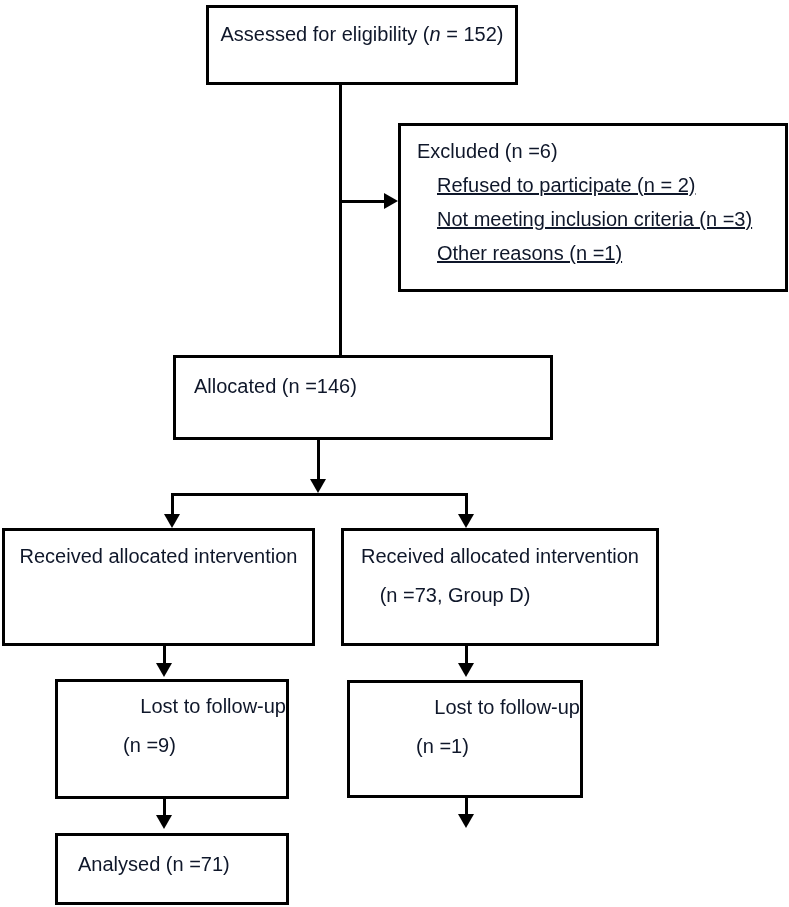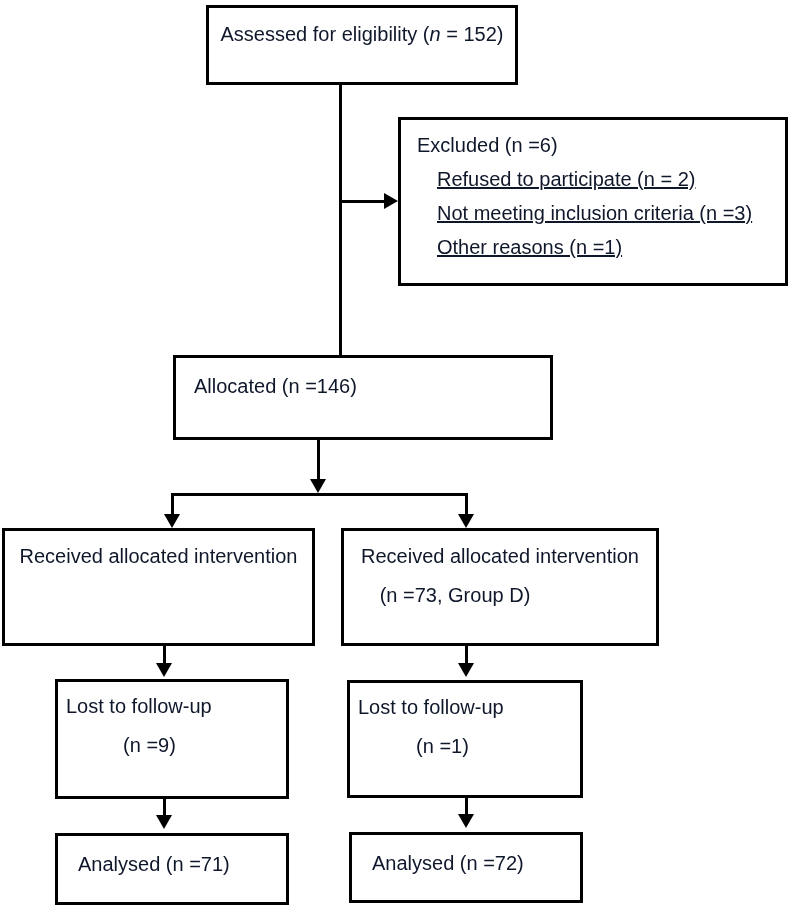--- a/index.html
+++ b/index.html
@@ -41,21 +41,21 @@
     position: absolute;
     width: 0; height: 0;
     border-top: 8px solid transparent;
     border-bottom: 8px solid transparent;
     border-left: 14px solid #000000;
   }
   .center-text { text-align: center; }
   .line2 { margin-top: 17px; }
   .excl-title { padding: 0; }
   .excl-reason { margin-top: 12px; padding-left: 20px; text-decoration: underline; }
-  .lost-line1 { padding-left: 8px; }
+  .lost-line1 { padding-left: 36px; text-align: right; }
   .lost-line2 { margin-top: 17px; text-align: center; padding-right: 45px; }
   .gd-line2 { padding-right: 90px; }
   i { font-style: italic; }
 </style>
 </head>
 <body>
 
 <div class="canvas">
 
   <div class="vline" style="left:339px; top:85px; height:270px;"></div>
@@ -78,21 +78,21 @@
 
   <div class="vline" style="left:163px; top:799px; height:17px;"></div>
   <div class="arrow-down" style="left:156px; top:815px;"></div>
   <div class="vline" style="left:465px; top:798px; height:17px;"></div>
   <div class="arrow-down" style="left:458px; top:814px;"></div>
 
   <div class="box center-text" style="left:206px; top:5px; width:312px; height:80px; padding-top:15px;">
     <div><span>Assessed for eligibility (</span><i>n</i><span> = 152)</span></div>
   </div>
 
-  <div class="box" style="left:398px; top:117px; width:390px; height:169px; padding:14px 8px 0 16px;">
+  <div class="box" style="left:398px; top:123px; width:390px; height:169px; padding:14px 8px 0 16px;">
     <div class="excl-title">Excluded (n =6)</div>
     <div class="excl-reason">Refused to participate (n = 2)</div>
     <div class="excl-reason">Not meeting inclusion criteria (n =3)</div>
     <div class="excl-reason">Other reasons (n =1)</div>
   </div>
 
   <div class="box" style="left:173px; top:355px; width:380px; height:85px; padding:17px 0 0 18px;">
     <div>Allocated (n =146)</div>
   </div>
 
@@ -112,17 +112,14 @@
 
   <div class="box" style="left:347px; top:680px; width:236px; height:118px; padding-top:13px;">
     <div class="lost-line1">Lost to follow-up</div>
     <div class="lost-line2">(n =1)</div>
   </div>
 
   <div class="box" style="left:55px; top:833px; width:234px; height:72px; padding:17px 0 0 20px;">
     <div>Analysed (n =71)</div>
   </div>
 
-  <div class="box" style="left:349px; top:832px; width:234px; height:71px; padding:17px 0 0 20px;">
-    <div>Analysed (n =72)</div>
-  </div>
 
 </div>
 
 </body></html>

